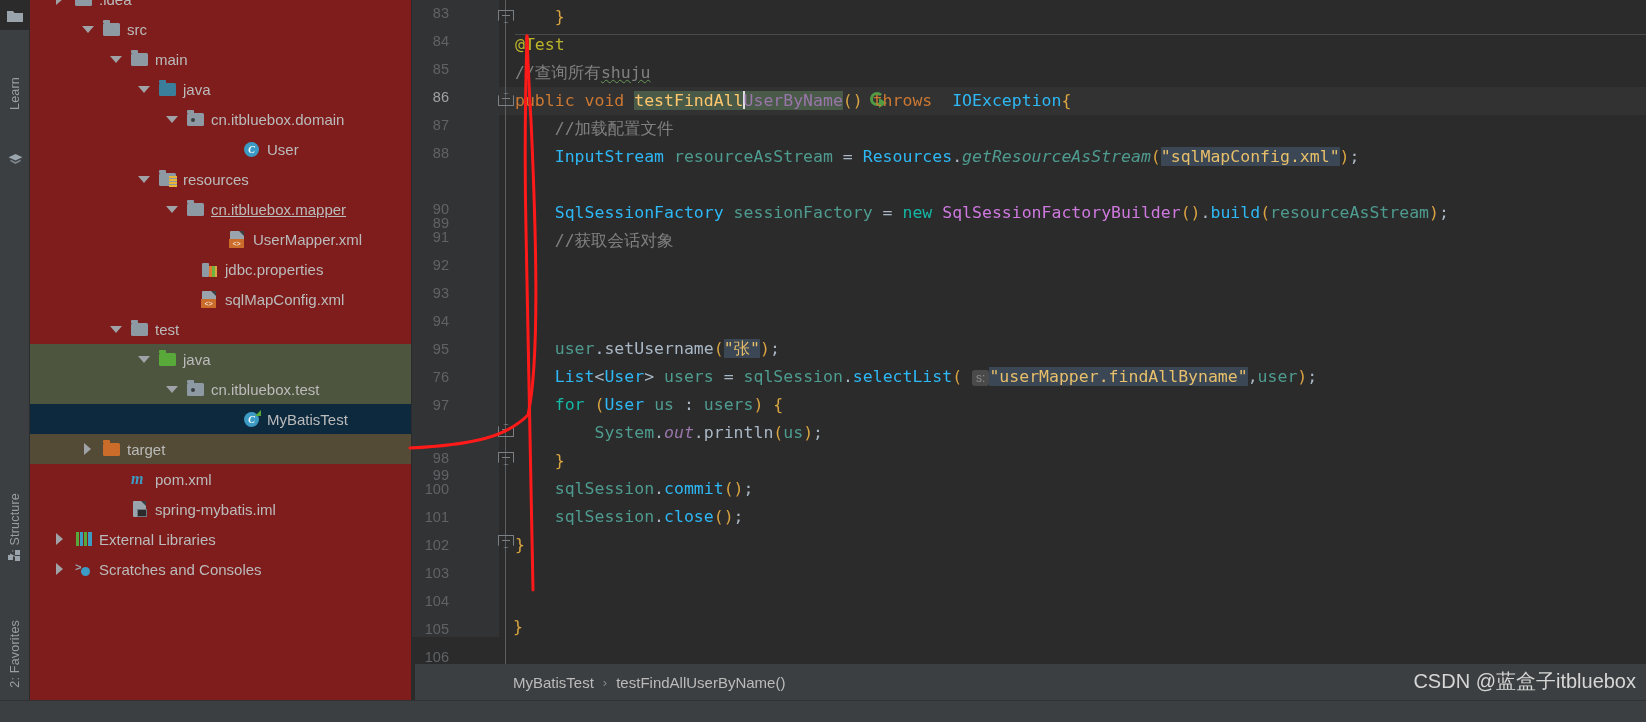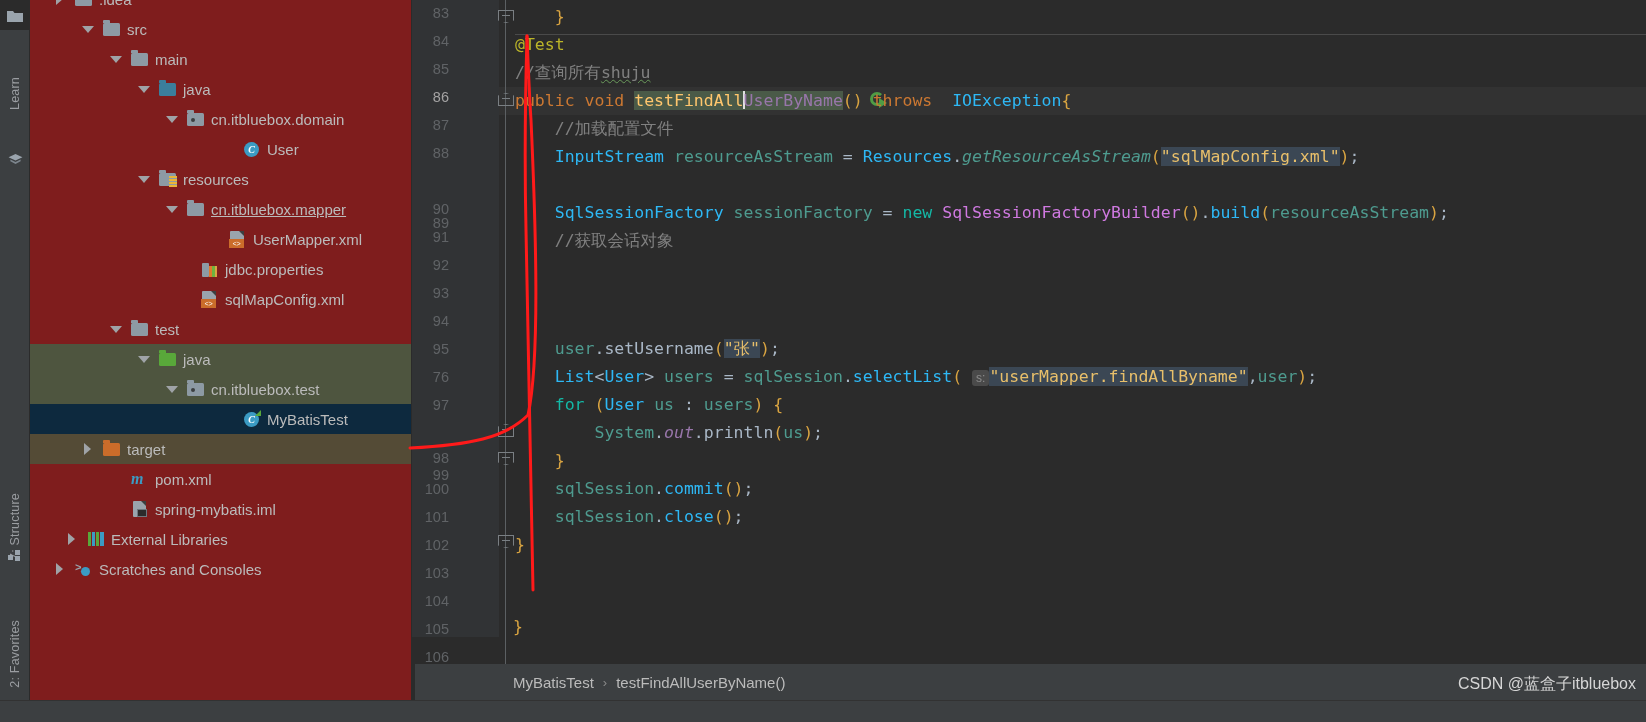--- a/index.html
+++ b/index.html
@@ -146,21 +146,21 @@
                 background:#595b5d; border-radius:0; }
 
   
   .crumbs { position:absolute; left:415px; bottom:22px; right:0; height:36px;
             background:#3c3f41; display:flex; align-items:center; padding-left:98px;
             font-size:15px; color:#bbbbbb; }
   .crumbs .sepr{ margin:0 9px; color:#888; font-size:13px; }
 
   .statusbar { position:absolute; left:0; bottom:0; right:0; height:22px; background:#3c3f41;
                border-top:1px solid #323232; }
-  .watermark { position:absolute; right:10px; bottom:27px; color:#d6d6d6; font-size:16px;
+  .watermark { position:absolute; right:10px; bottom:27px; color:#d6d6d6; font-size:20px;
                font-family:"Liberation Sans",sans-serif; }
 
   svg { display:block; }
 </style>
 </head>
 <body>
 
 <div id="app">
 
   <div class="rail">
@@ -353,21 +353,21 @@
         </div>
         <div class="row" style="position: absolute; left: 0px; right: 0px; top: 494px;">
           <span style="display: inline-block; flex: 0 0 auto; width: 79px;"></span>
           <span class="arrow "></span>
           <span style="display: inline-block; width: 8px; flex: 0 0 8px;"></span>
           <span class="ico">
             <i class="iml-ico"></i>
           </span>
           <span class="lbl">spring-mybatis.iml</span>
         </div>
-        <div class="row" style="position: absolute; left: 12px; right: 0px; top: 524px;">
+        <div class="row" style="position: absolute; left: 0px; right: 0px; top: 524px;">
           <span style="display: inline-block; flex: 0 0 auto; width: 23px;"></span>
           <span class="arrow right"></span>
           <span style="display: inline-block; width: 8px; flex: 0 0 8px;"></span>
           <span class="ico">
             <i class="lib-ico"></i>
           </span>
           <span class="lbl">External Libraries</span>
         </div>
         <div class="row" style="position: absolute; left: 0px; right: 0px; top: 554px;">
           <span style="display: inline-block; flex: 0 0 auto; width: 23px;"></span>

